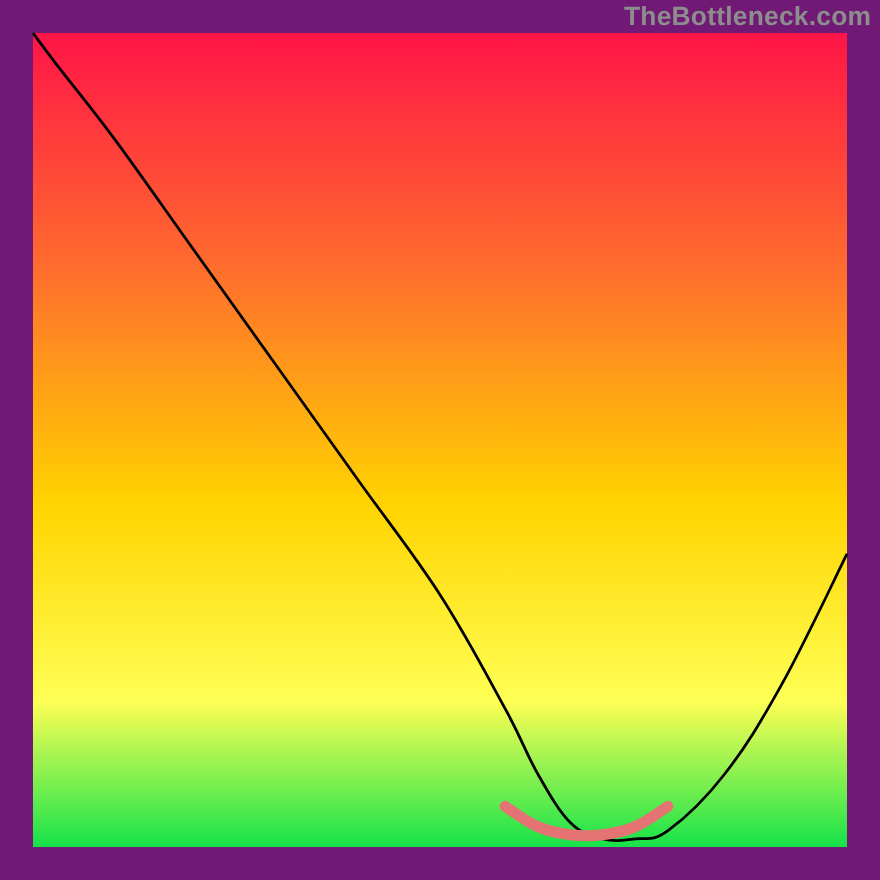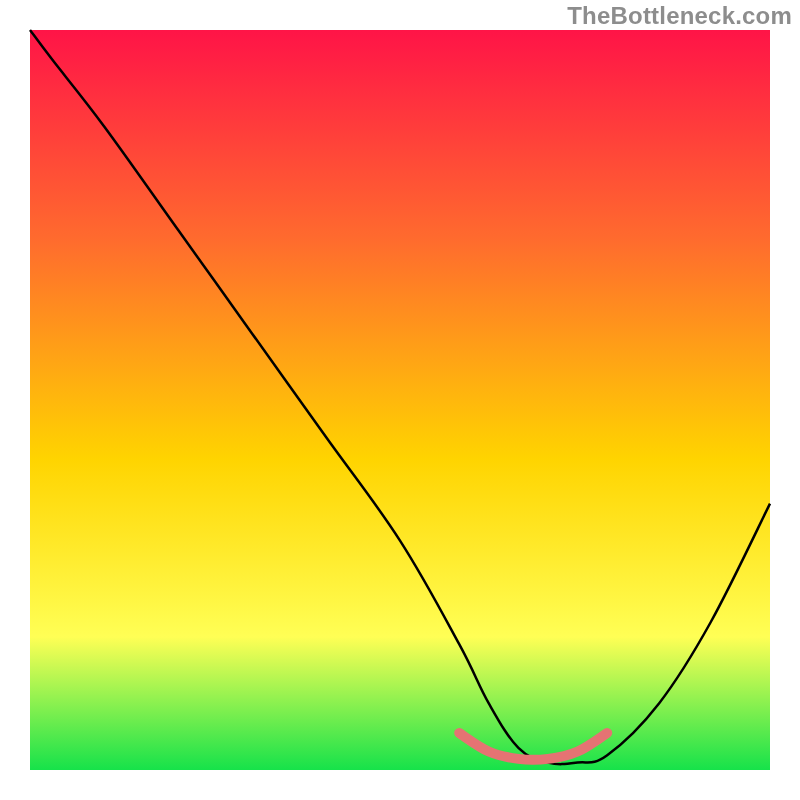--- a/index.html
+++ b/index.html
@@ -1,17 +1,17 @@
 <!DOCTYPE html>
 <html><head>
 <meta charset="utf-8">
 <style>
   * { margin: 0; padding: 0; box-sizing: border-box; }
   html, body { width: 800px; height: 800px; background: #000; overflow: hidden; }
-  .stage { position: relative; width: 800px; height: 800px; background: #ffffff; }
+  .stage { position: relative; width: 800px; height: 800px; background: #701a75; }
   .watermark {
     position: absolute;
     top: 2px;
     right: 8px;
     font-family: Arial, Helvetica, sans-serif;
     font-size: 24px;
     font-weight: 600;
     color: #8d8d8d;
     letter-spacing: 0.2px;
     z-index: 20;

